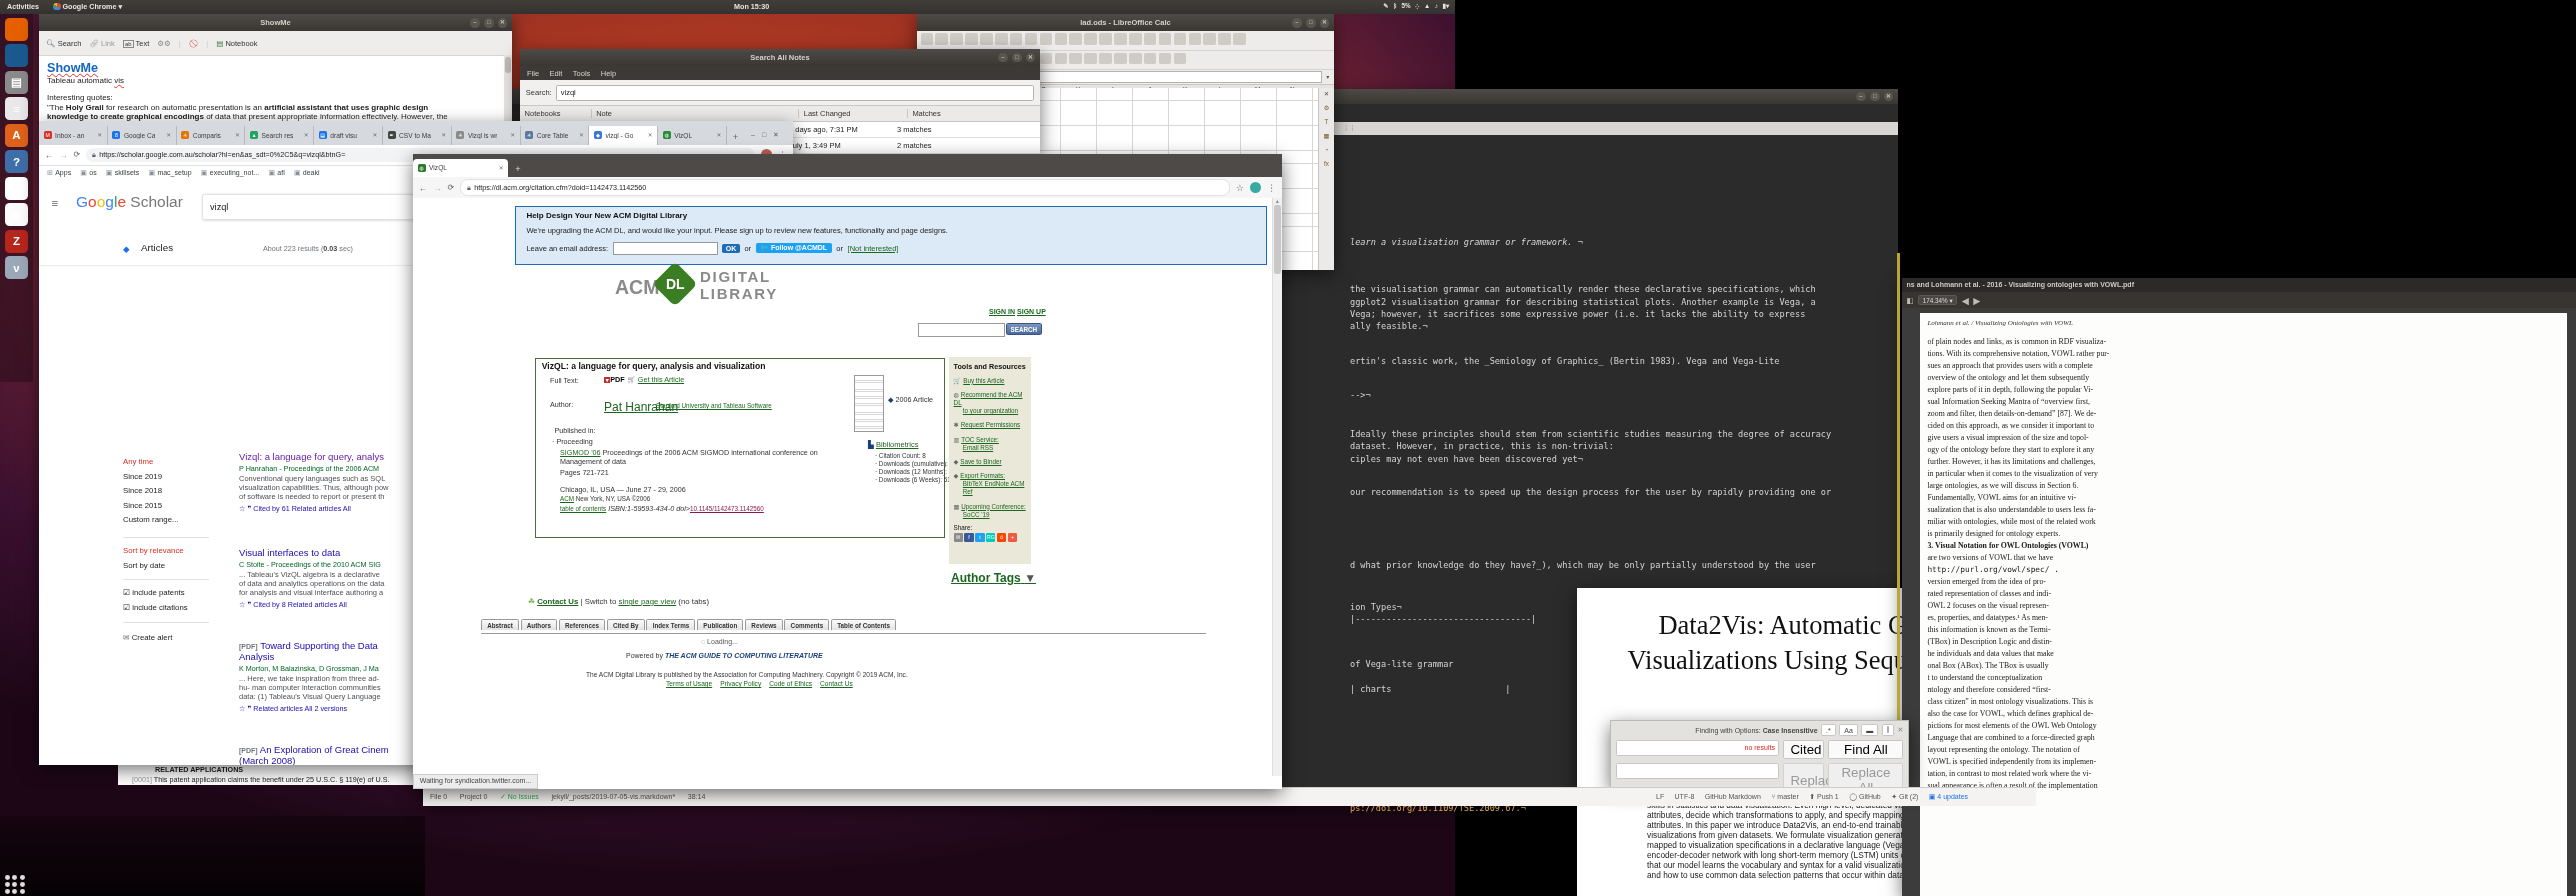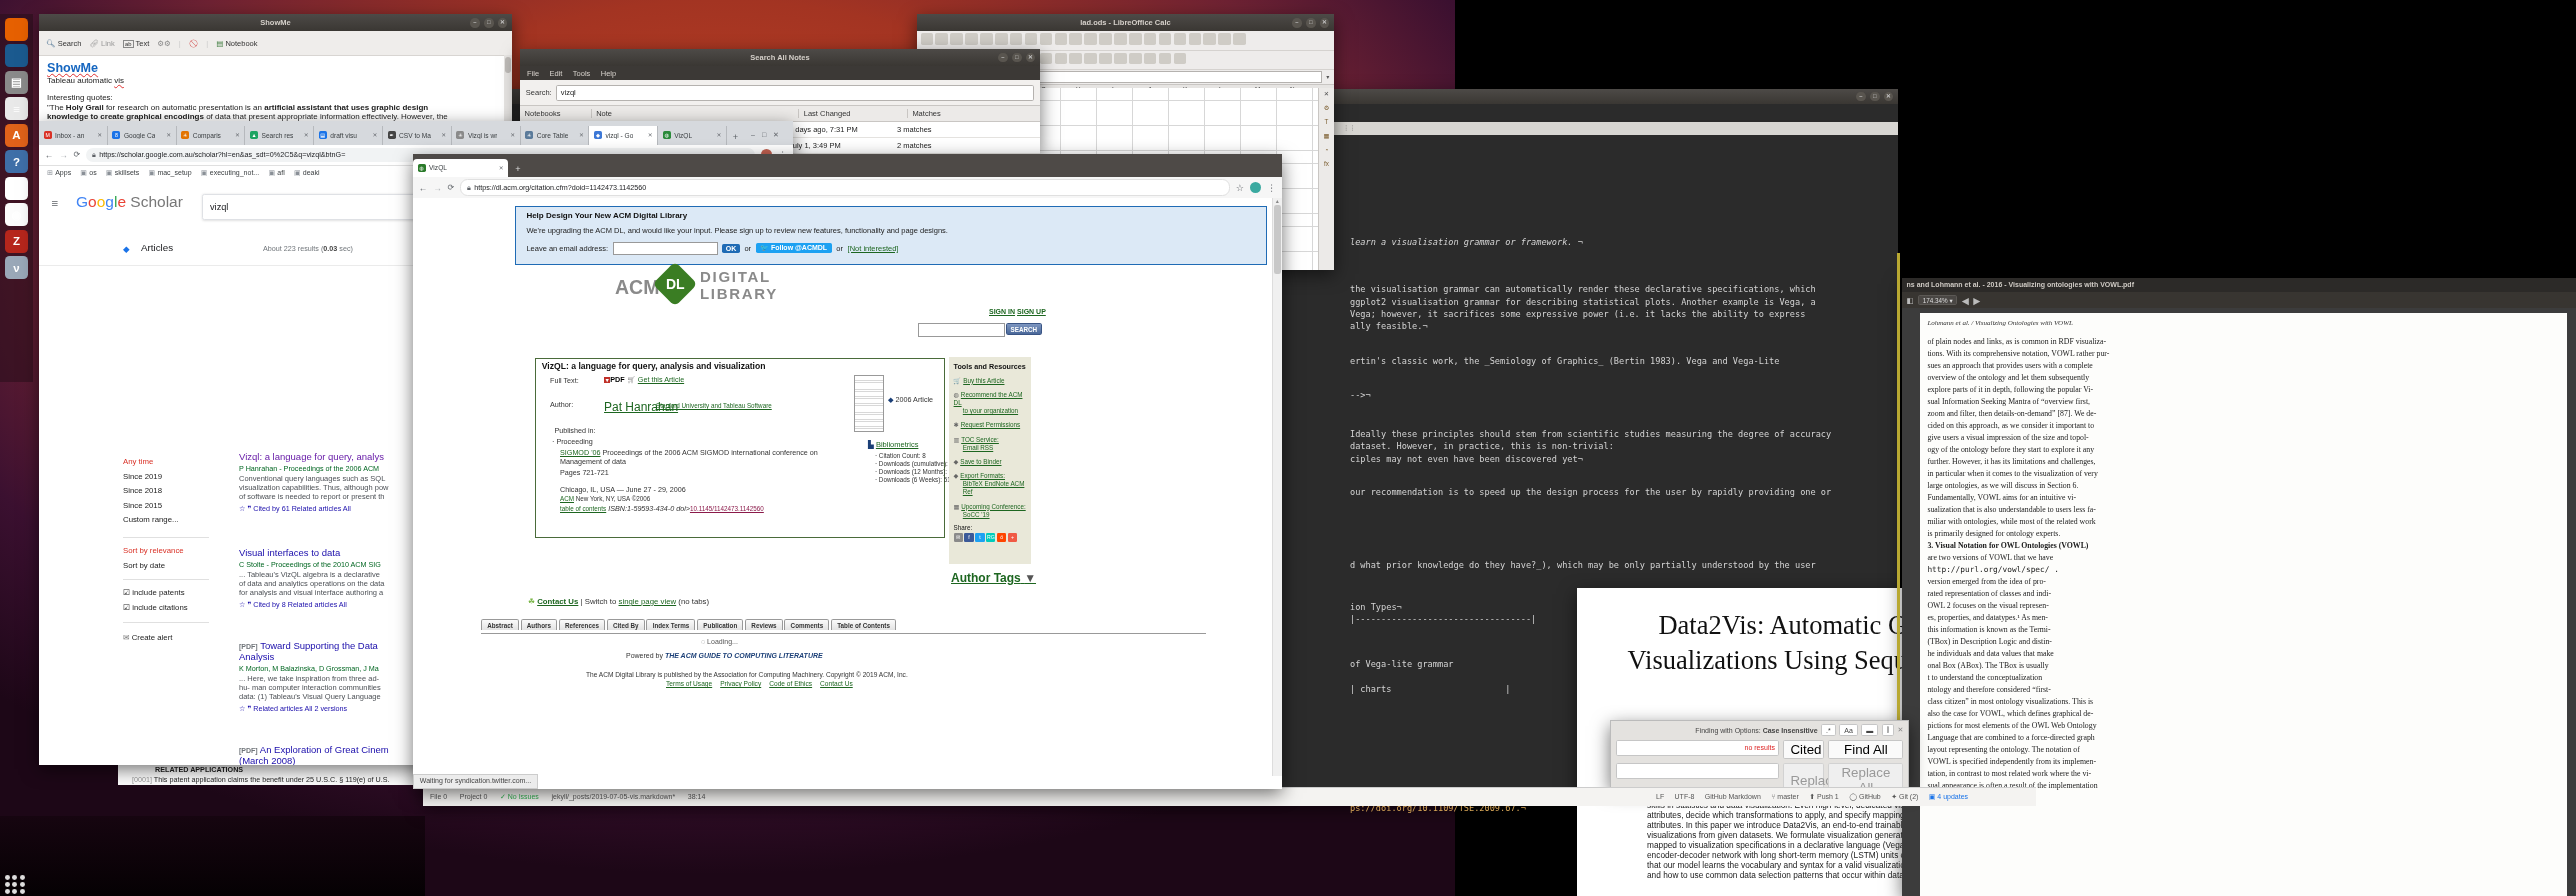--- a/index.html
+++ b/index.html
@@ -716,15 +716,29 @@
         <u class="greenlink">Terms of Usage</u>
           <u class="greenlink">Privacy Policy</u>
           <u class="greenlink">Code of Ethics</u>
           <u class="greenlink">Contact Us</u>
       </div>
     </div>
     <div style="position:absolute;right:0;top:44px;width:9.2px;bottom:12.6px;background:#f0f0f0;border-left:0.6px solid #ddd;text-align:center;color:#888;font-size:5.2px;">▲<div style="margin:1.2px;height:69px;background:#c8c8c8;border-radius:2.3px;"></div></div>
     <div style="position:absolute;left:0;bottom:0;height:12.6px;background:#ececec;border:0.6px solid #ccc;font-size:7px;color:#444;line-height:12.6px;padding:0 5.8px;">Waiting for syndication.twitter.com...</div>
   </div>
 
+  <div class="abs" style="left:0;top:0;width:1455px;height:14.4px;background:linear-gradient(#413e3a,#343230);color:#e8e5e1;font-size:7.2px;font-weight:bold;">
+    <span class="abs" style="left:7px;top:2.3px;">Activities</span>
+    <span class="abs" style="left:53px;top:2.3px;"><i style="font-style:normal;display:inline-block;width:7.5px;height:7.5px;border-radius:50%;background:conic-gradient(#ea4335 0 33%,#4285f4 33% 66%,#34a853 66% 85%,#fbbc05 85%);vertical-align:-1.1px;"></i> <span>Google Chrome</span> ▾</span>
+    <span class="abs" style="left:734px;top:2.3px;">Mon 15:30</span>
+    <span class="abs" style="right:5.8px;top:2.3px;display:flex;">
+      <span class="trayico">✎</span>
+        <span class="trayico">ᛒ</span>
+        <span class="trayico">5%</span>
+        <span class="trayico">⁛</span>
+        <span class="trayico">▲</span>
+        <span class="trayico">♪</span>
+        <span class="trayico">▮▾</span>
+    </span>
+  </div>
 
 </div>
 
 
 </body></html>

